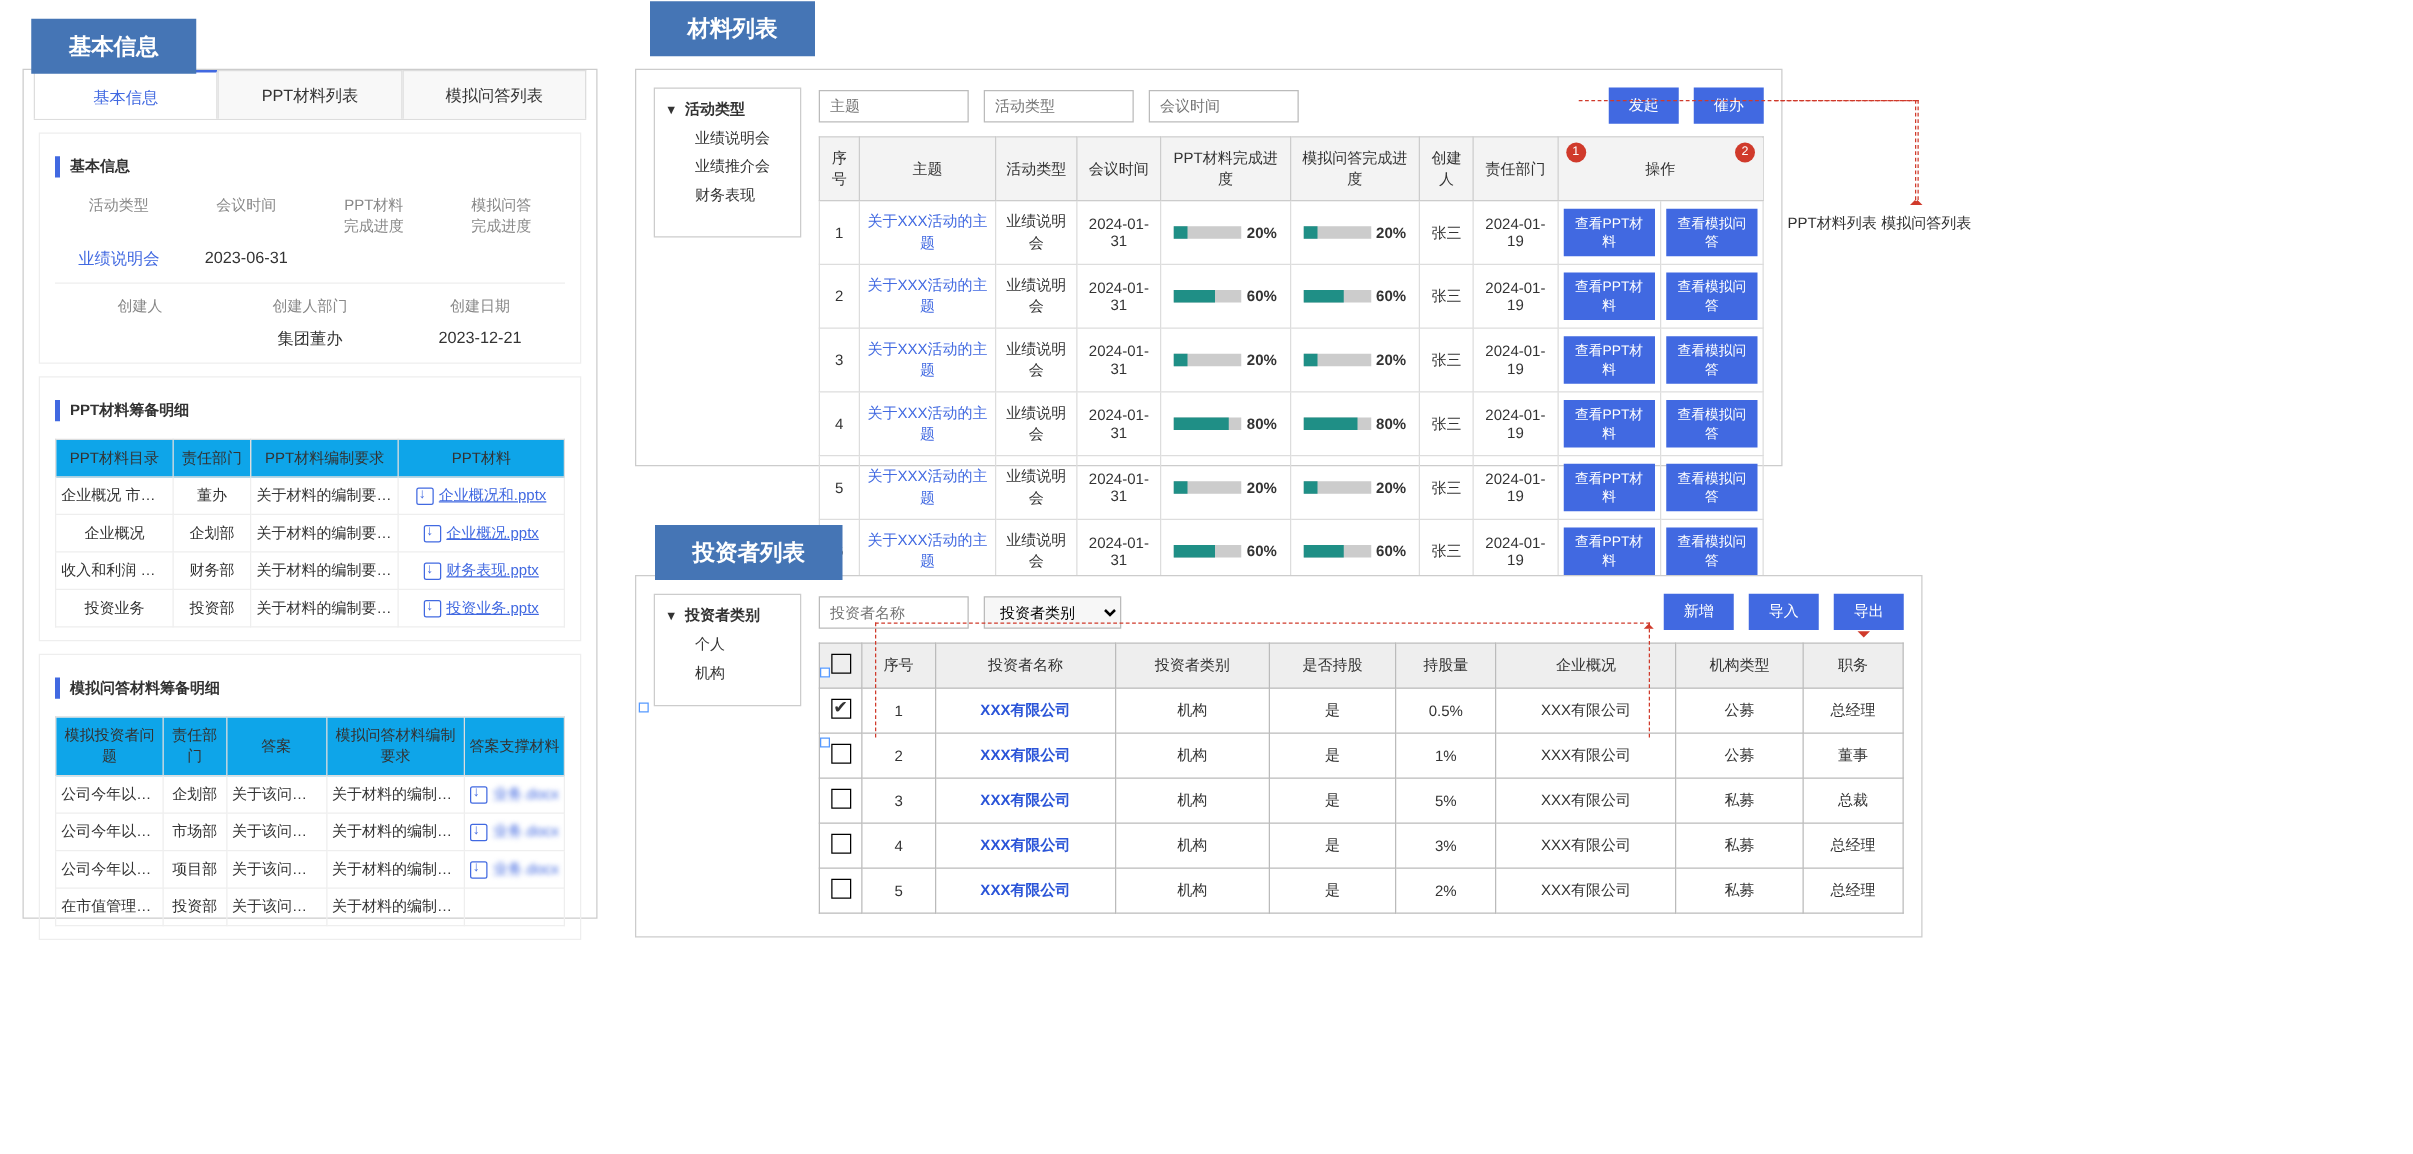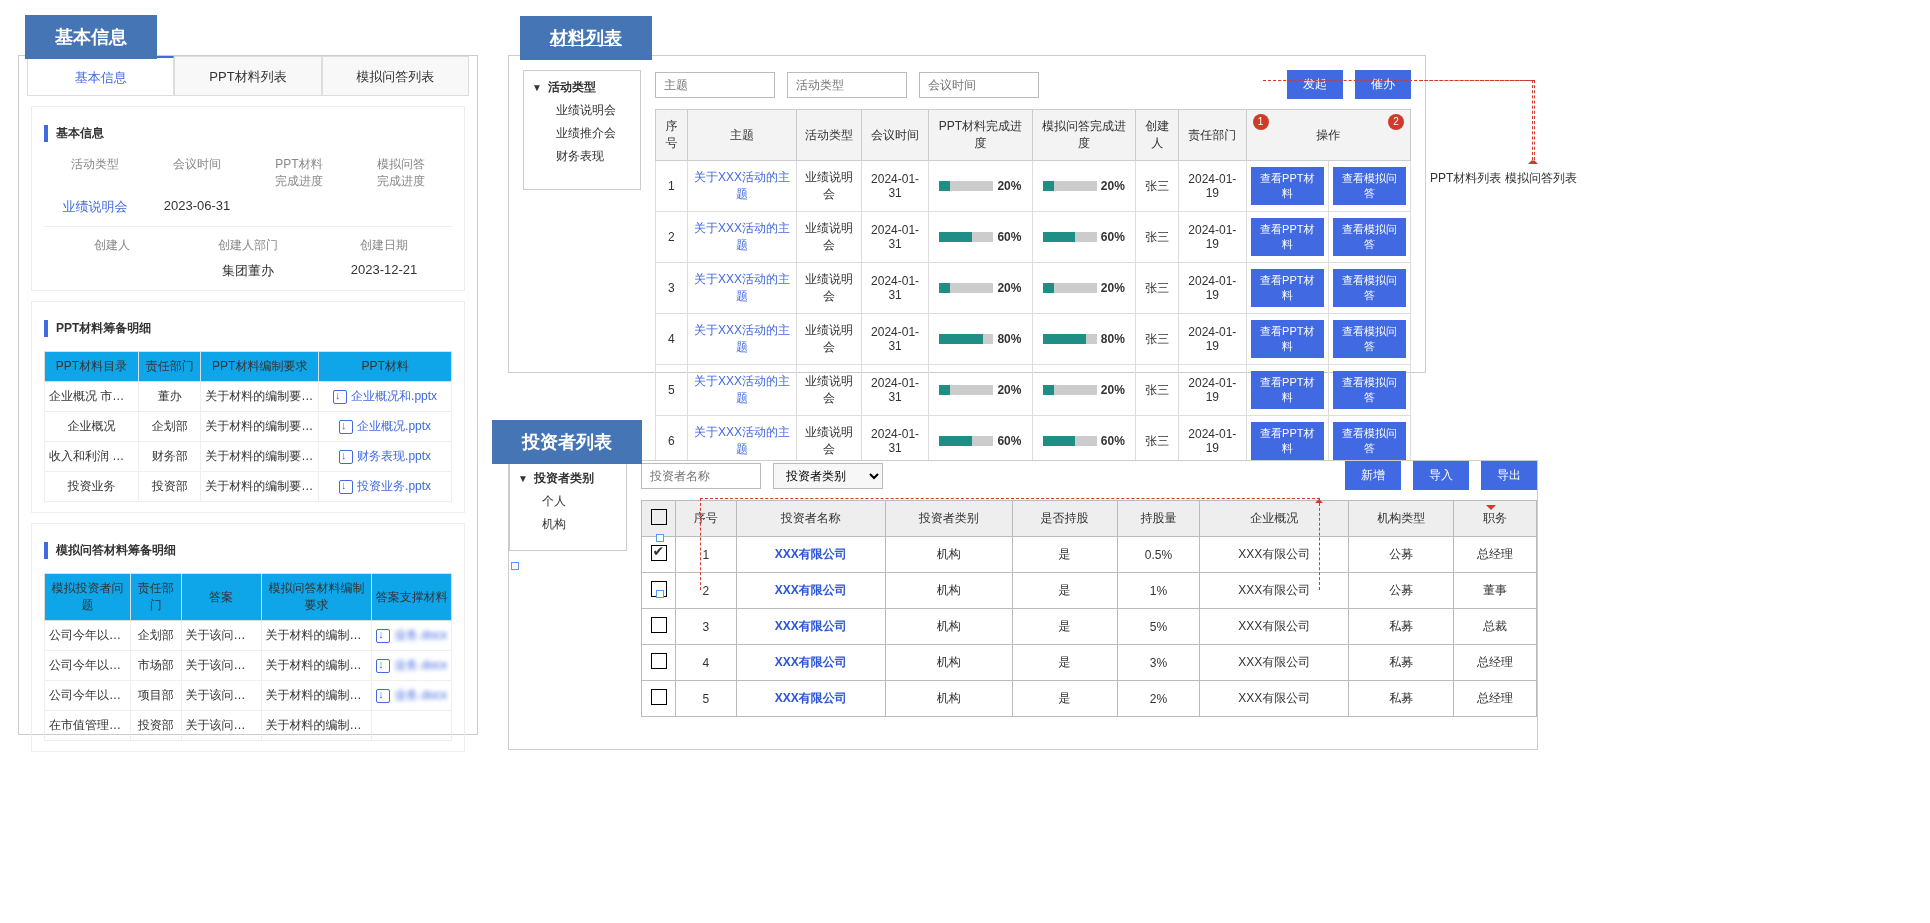--- a/index.html
+++ b/index.html
@@ -23,25 +23,25 @@
 .kv-grid .val { color:#333; font-size:13px; padding-top:4px; }
 .kv-grid .val.link { color:#4169e1; }
 .kv-grid .blur { filter: blur(3px); color:#aaa; }
 .divider { height:1px; background:#eee; margin:10px 0; }
 table.mini { width:100%; border-collapse: collapse; font-size:12px; }
 table.mini th { background:#0ea5e9; border:1px solid #ddd; padding:6px 2px; font-weight:normal; }
 table.mini td { border:1px solid #eee; padding:6px 4px; text-align:center; white-space:nowrap; overflow:hidden; text-overflow:ellipsis; }
 table.mini td.ellip { max-width:80px; }
 .dl-icon { display:inline-block; width:14px; height:14px; border:1.5px solid #4169e1; border-radius:2px; position:relative; vertical-align:middle; margin-right:4px; }
 .dl-icon::before { content:"↓"; position:absolute; left:1px; top:-2px; color:#4169e1; font-size:11px; }
-.file-link { color:#4169e1; }
+.file-link { color:#4169e1;text-decoration:underline; }
 .file-blur { color:#4169e1; filter:blur(2px); }
 
 
-#mat-title { left: 520px; top: 16px; text-decoration: underline; }
+#mat-title { left: 520px; top: 1px; }
 #mat-box { left: 508px; top: 55px; width: 918px; height: 318px; padding: 14px; }
 .sidebar { width: 118px; border: 1px solid #ccc; padding: 8px; font-size:12px; }
 .sidebar .tree-head { cursor:pointer; font-weight:bold; }
 .sidebar .tree-head::before { content:"▼"; margin-right:6px; font-size:10px; }
 .sidebar .leaf { padding:6px 0 0 24px; }
 .filter-row { display:flex; gap:12px; margin-bottom:10px; align-items:center; }
 .filter-row input { border:1px solid #bbb; padding:5px 8px; font-size:12px; width:120px; }
 .filter-row .spacer { flex:1; }
 .btn { background:#4169e1; color:#fff; border:none; padding:6px 16px; font-size:12px; cursor:pointer; }
 table.big { width:100%; border-collapse:collapse; font-size:12px; }
@@ -58,22 +58,22 @@
 
 
 .callout { position:absolute; border:1px dashed #d03a2b; }
 #co1 { left:1263px; top:80px; width:270px; height:80px; border-left:none; border-bottom:none; }
 #co2 { left:1420px; top:80px; width:115px; height:80px; border-left:none; border-bottom:none; }
 #co1::after,#co2::after{content:"";position:absolute;right:-4px;bottom:-4px;border:4px solid transparent;border-top-color:#d03a2b;transform:rotate(180deg);} 
 #co1-lbl { position:absolute; left:1430px; top:170px; font-size:12px; }
 #co2-lbl { position:absolute; left:1505px; top:170px; font-size:12px; }
 
 
-#inv-title { left: 492px; top: 420px; }
-#inv-box { left: 508px; top: 460px; width: 1030px; height: 290px; }
+#inv-title { left: 524px; top: 420px; }
+#inv-box { left: 508px; top: 460px; width: 1030px; height: 290px; padding: 14px; }
 .inv-body { display:flex; gap:14px; height:100%; }
 select.inv { border:1px solid #bbb; padding:4px 20px 4px 8px; font-size:12px; background:#f7f7f7; }
 table.inv-t { width:100%; border-collapse:collapse; font-size:12px; }
 table.inv-t th { background:#eee; border:1px solid #bbb; padding:8px 4px; font-weight:normal; }
 table.inv-t td { border:1px solid #bbb; padding:8px 4px; text-align:center; }
 .chk { width:16px; height:16px; border:1.5px solid #000; display:inline-block; position:relative; }
 .chk.on::after { content:"✔"; position:absolute; left:1px; top:-3px; font-size:14px; }
 .name-link { color:#2b55d8; font-weight:bold; }
 #co3 { position:absolute; border:1px dashed #d03a2b; left:700px; top:498px; width:620px; height:92px; border-bottom:none; border-left:none; }
 #co3a { position:absolute; left:700px; top:498px; width:1px; height:92px; border-left:1px dashed #d03a2b; }

